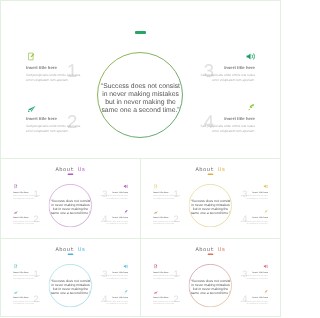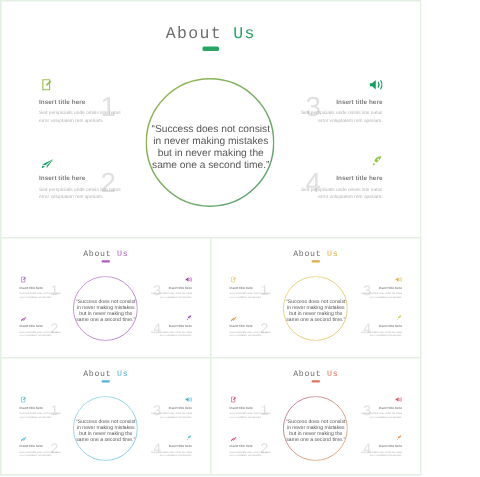--- a/index.html
+++ b/index.html
@@ -49,21 +49,20 @@
   .left .bdy{left:0;text-align:left;} .right .bdy{right:0;text-align:right;}
 
   #i1{top:52px;} #i2{top:103px;} #i3{top:52px;} #i4{top:103px;}
 </style>
 </head>
 <body>
 
 <div id="page">
     <div id="main" class="slide main-slide">
       <div class="inner" style="transform: scale(1) translateZ(0px);">
-        <div class="title"><span>About</span> <span class="hl" style="color:#27a565">Us</span></div>
         <div class="title-bar" style="background:#27a565"></div>
         <div class="circle">
           <svg viewBox="0 0 100 100">
             <defs>
               <linearGradient id="g_main" x1="0" y1="0" x2="1" y2="1">
                 <stop offset="0" stop-color="#9ab84a"></stop>
                 <stop offset="1" stop-color="#55a379"></stop>
               </linearGradient>
             </defs>
             <circle cx="50" cy="50" r="49.4" fill="none" stroke="url(#g_main)" stroke-width="1.15"></circle>

